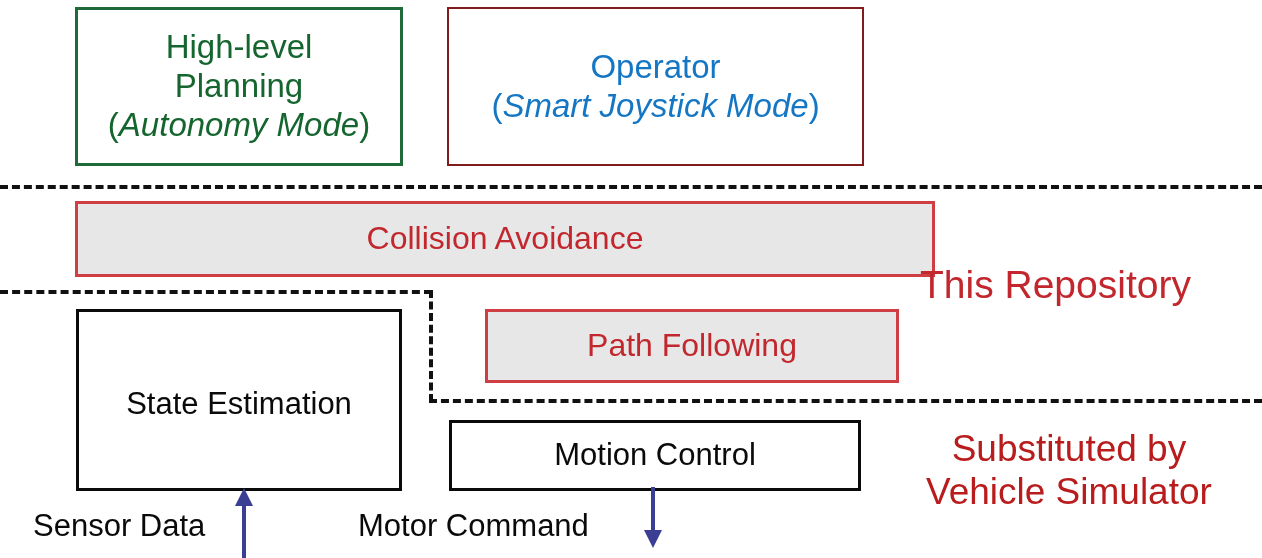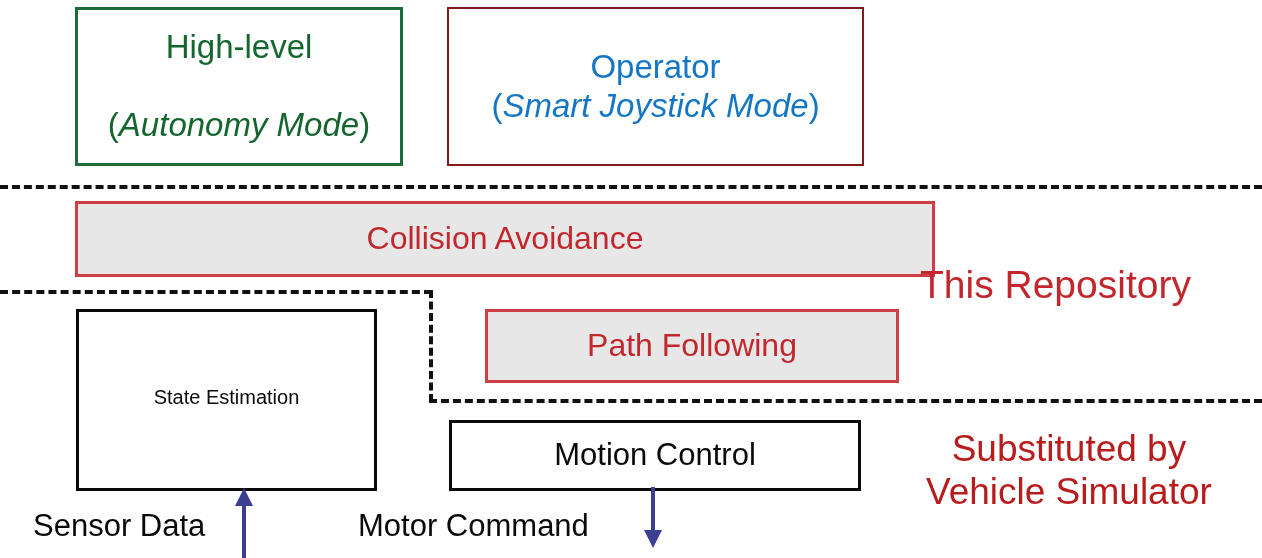--- a/index.html
+++ b/index.html
@@ -77,26 +77,26 @@
     color: #C1272D;
     font-size: 32px;
     font-stretch: condensed;
     margin-left: 36px;
   }
 
   
   .box-state {
     left: 76px;
     top: 309px;
-    width: 301px;
+    width: 326px;
     height: 182px;
     border: 3px solid #0A0A0A;
     background: #ffffff;
     color: #0A0A0A;
-    font-size: 20px;
+    font-size: 31px;
     align-items: flex-start;
     padding-top: 74px;
   }
   .box-motion {
     left: 449px;
     top: 420px;
     width: 412px;
     height: 71px;
     border: 3px solid #0A0A0A;
     background: #ffffff;
@@ -163,21 +163,21 @@
   .arrow-down-wrap { left: 637px; top: 487px; width: 32px; height: 62px; }
 </style>
 </head>
 <body>
 
 <div id="canvas">
 
   <div class="box box-planning">
     <div>
       <span>High-level</span><br>
-      <br>
+      <span>Planning</span><br>
       <span>(</span><span class="ital">Autonomy Mode</span><span>)</span>
     </div>
   </div>
 
   <div class="box box-operator">
     <div>
       <span>Operator</span><br>
       <span>(</span><span class="ital">Smart Joystick Mode</span><span>)</span>
     </div>
   </div>

